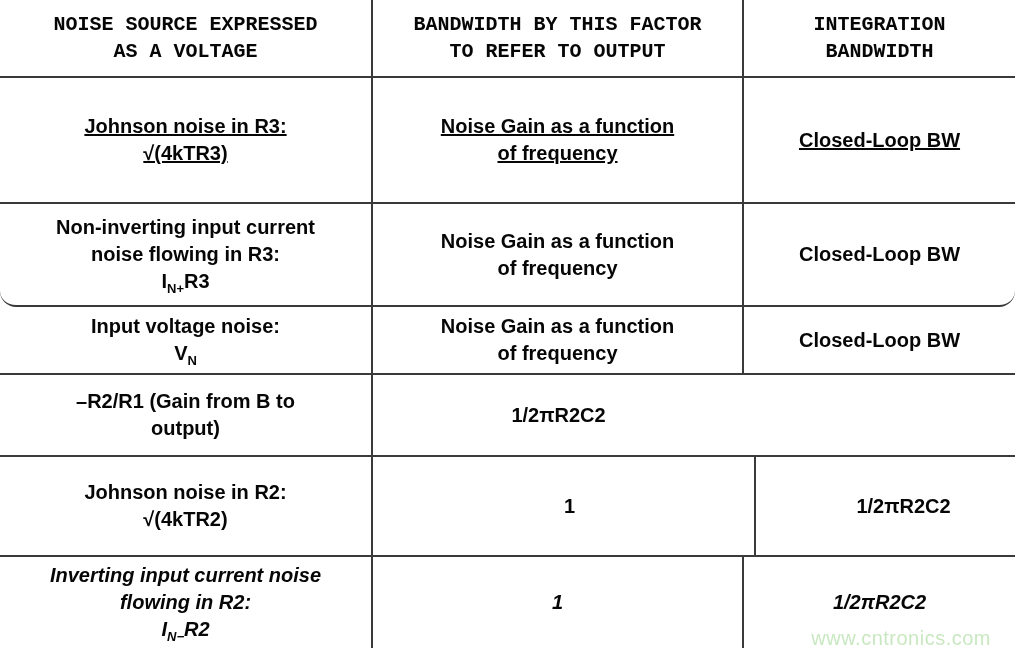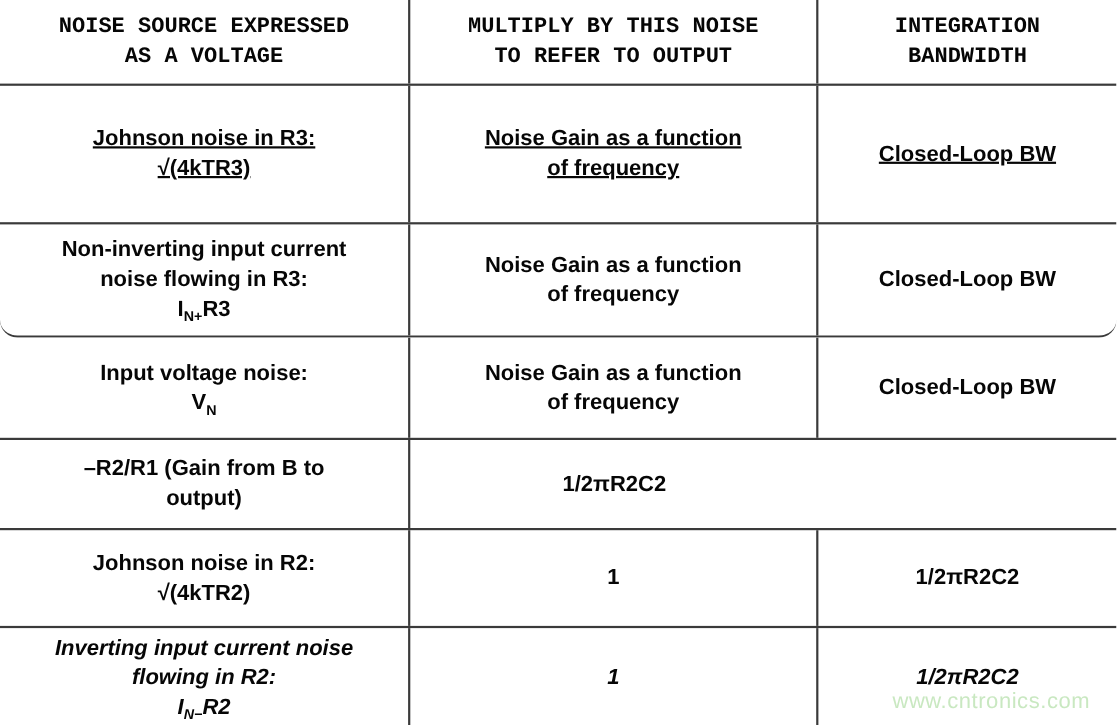--- a/index.html
+++ b/index.html
@@ -30,23 +30,23 @@
   .cell{
     display:flex;flex-direction:column;
     justify-content:center;align-items:center;
     text-align:center;
     padding:4px 10px;
   }
   .cell.c1,.cell.c2{border-right:2px solid var(--line);}
   .hrow{height:78px;font-family:Liberation Mono, monospace;}
   .r1{height:126px;text-decoration:underline;}
   .r2{height:103px;border-radius:16px;}
-  .r3{height:93px;}
+  .r3{height:68px;}
   .r4{height:82px;}
-  .r5{height:89px;}
+  .r5{height:100px;gap:12px;}
   .r6{height:91px;font-style:italic;}
   .line{display:block;}
   sub{
     font-size:13px;
     line-height:0;
     vertical-align:-5px;
     font-weight:bold;
   }
   .watermark{
     position:absolute;
@@ -61,21 +61,21 @@
 <body>
 
 <div class="table">
 
   <div class="row hrow">
     <div class="cell c1">
       <span class="line">NOISE SOURCE EXPRESSED</span>
       <span class="line">AS A VOLTAGE</span>
     </div>
     <div class="cell c2">
-      <span class="line">MULTIPLY BY THIS NOISE</span>
+      <span class="line">BANDWIDTH BY THIS FACTOR</span>
       <span class="line">TO REFER TO OUTPUT</span>
     </div>
     <div class="cell c3">
       <span class="line">INTEGRATION</span>
       <span class="line">BANDWIDTH</span>
     </div>
   </div>
 
   <div class="row r1">
     <div class="cell c1">

